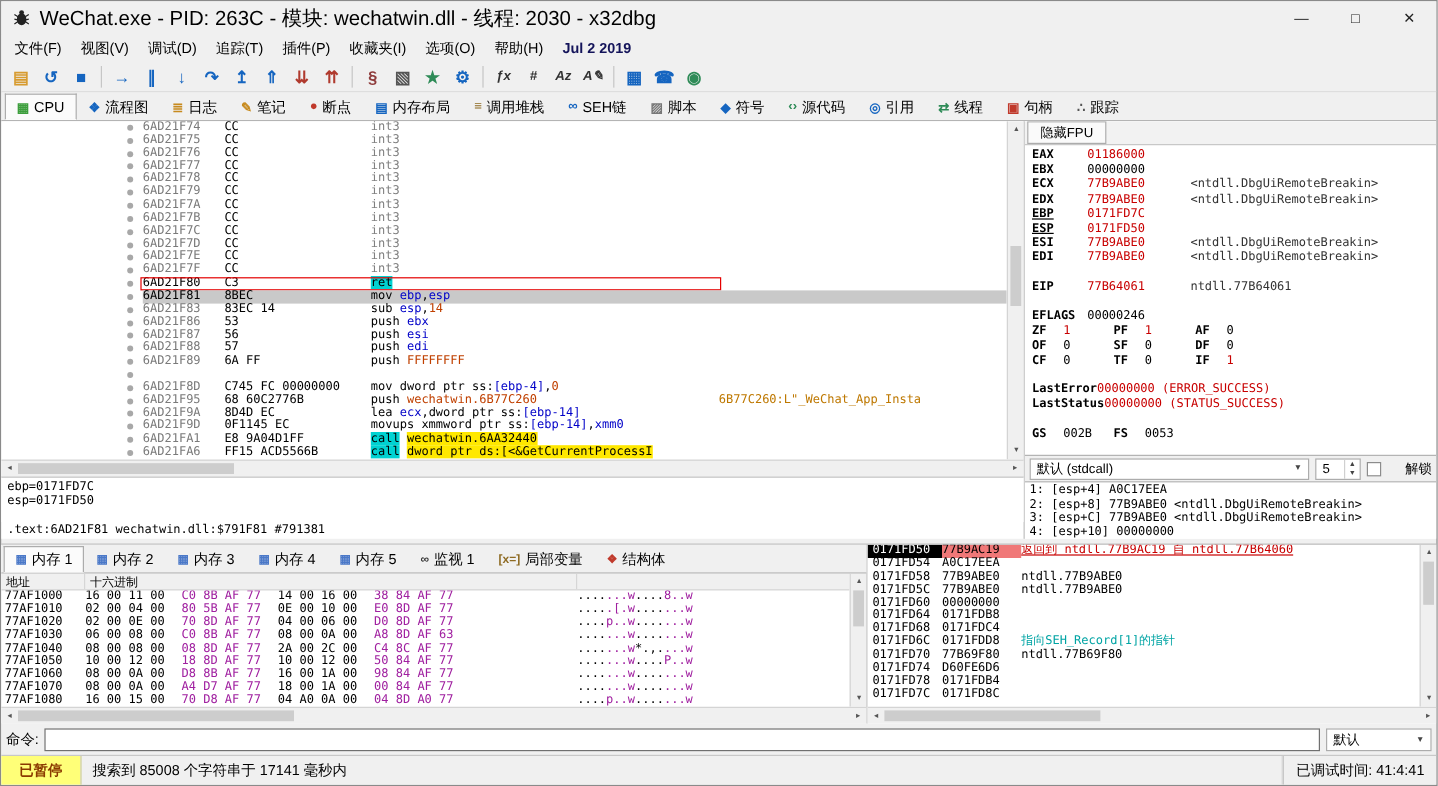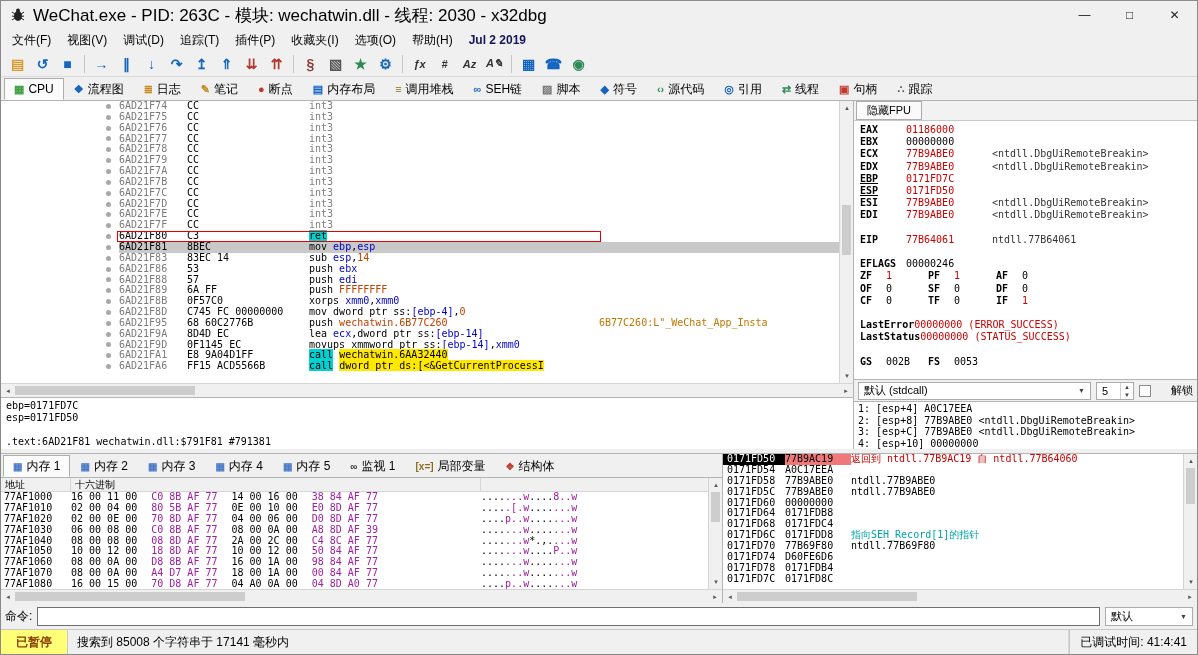--- a/index.html
+++ b/index.html
@@ -108,21 +108,21 @@
 
   .stack-pane{flex:1;display:flex;flex-direction:column;background:#FFF;overflow:hidden;}
   .stack-main{flex:1;display:flex;overflow:hidden;}
   .stack-rows{flex:1;font-family:"DejaVu Sans Mono",monospace;font-size:10px;overflow:hidden;}
   .stack-row{height:10.9px;line-height:10.9px;display:flex;white-space:pre;}
   .st-addr{width:62px;flex:none;padding-left:4px;}
   .st-addr.csp{background:#000;color:#FFF;}
   .st-val{width:66px;flex:none;}
   .st-val.ret{background:#F07878;}
   .st-com{flex:1;}
-  .st-com.redc{color:#C80000;}
+  .st-com.redc{color:#C80000;text-decoration:underline;}
   .st-com.teal{color:#00A4A4;}
 
   
   .cmdbar{position:absolute;top:602px;left:0;width:1196px;height:26px;background:#F0F0F0;display:flex;align-items:center;gap:5px;padding:0 4px;}
   .cmd-label{white-space:nowrap;}
   .cmd-input{flex:1;height:19px;border:1px solid #707070;background:#FFF;font-family:"DejaVu Sans Mono",monospace;font-size:11px;padding:0 3px;}
   .cmd-select{width:88px;height:19px;background:#FFF;border:1px solid #ACACAC;display:flex;align-items:center;justify-content:space-between;padding:0 5px;font-size:11px;flex:none;}
   .statusbar{position:absolute;top:628px;left:0;width:1196px;height:25px;background:#F0F0F0;border-top:1px solid #C8C8C8;display:flex;align-items:stretch;font-size:12px;}
   .status-state{background:#FFFF78;color:#8B3A00;font-weight:bold;display:flex;align-items:center;padding:0 15px;border-right:1px solid #C8C8C8;}
   .status-msg{display:flex;align-items:center;padding:0 9px;flex:1;border-right:1px solid #D8D8D8;}
@@ -262,23 +262,24 @@
           <div class="disasm-row"><div class="gutter"><span class="dot"></span></div><div class="d-body"><span class="d-addr">6AD21F7A</span><span class="d-bytes">CC</span><span class="d-ops"><span class="c-g">int3</span></span></div></div>
           <div class="disasm-row"><div class="gutter"><span class="dot"></span></div><div class="d-body"><span class="d-addr">6AD21F7B</span><span class="d-bytes">CC</span><span class="d-ops"><span class="c-g">int3</span></span></div></div>
           <div class="disasm-row"><div class="gutter"><span class="dot"></span></div><div class="d-body"><span class="d-addr">6AD21F7C</span><span class="d-bytes">CC</span><span class="d-ops"><span class="c-g">int3</span></span></div></div>
           <div class="disasm-row"><div class="gutter"><span class="dot"></span></div><div class="d-body"><span class="d-addr">6AD21F7D</span><span class="d-bytes">CC</span><span class="d-ops"><span class="c-g">int3</span></span></div></div>
           <div class="disasm-row"><div class="gutter"><span class="dot"></span></div><div class="d-body"><span class="d-addr">6AD21F7E</span><span class="d-bytes">CC</span><span class="d-ops"><span class="c-g">int3</span></span></div></div>
           <div class="disasm-row"><div class="gutter"><span class="dot"></span></div><div class="d-body"><span class="d-addr">6AD21F7F</span><span class="d-bytes">CC</span><span class="d-ops"><span class="c-g">int3</span></span></div></div>
           <div class="disasm-row"><div class="gutter"><span class="dot"></span></div><div class="d-body"><span class="d-addr black">6AD21F80</span><span class="d-bytes">C3</span><span class="d-ops"><span class="c-ret">ret</span></span><div class="redbox"></div></div></div>
           <div class="disasm-row"><div class="gutter"><span class="dot"></span></div><div class="d-body sel"><span class="d-addr black">6AD21F81</span><span class="d-bytes">8BEC</span><span class="d-ops"><span class="c-m">mov </span><span class="c-r">ebp</span><span class="c-m">,</span><span class="c-r">esp</span></span></div></div>
           <div class="disasm-row"><div class="gutter"><span class="dot"></span></div><div class="d-body"><span class="d-addr">6AD21F83</span><span class="d-bytes">83EC 14</span><span class="d-ops"><span class="c-m">sub </span><span class="c-r">esp</span><span class="c-m">,</span><span class="c-i">14</span></span></div></div>
           <div class="disasm-row"><div class="gutter"><span class="dot"></span></div><div class="d-body"><span class="d-addr">6AD21F86</span><span class="d-bytes">53</span><span class="d-ops"><span class="c-m">push </span><span class="c-r">ebx</span></span></div></div>
+          <div class="disasm-row"><div class="gutter"><span class="dot"></span></div><div class="d-body"><span class="d-addr">6AD21F87</span><span class="d-bytes">56</span><span class="d-ops"><span class="c-m">push </span><span class="c-r">esi</span></span></div></div>
           <div class="disasm-row"><div class="gutter"><span class="dot"></span></div><div class="d-body"><span class="d-addr">6AD21F88</span><span class="d-bytes">57</span><span class="d-ops"><span class="c-m">push </span><span class="c-r">edi</span></span></div></div>
           <div class="disasm-row"><div class="gutter"><span class="dot"></span></div><div class="d-body"><span class="d-addr">6AD21F89</span><span class="d-bytes">6A FF</span><span class="d-ops"><span class="c-m">push </span><span class="c-i">FFFFFFFF</span></span></div></div>
-          <div class="disasm-row"><div class="gutter"><span class="dot"></span></div><div class="d-body"><span class="d-addr">6AD21F8B</span><span class="d-bytes">0F57C0</span><span class="d-ops"><span class="c-m">xorps </span><span class="c-r">xmm0</span><span class="c-m">,</span><span class="c-r">xmm0</span></span></div></div>
+          <div class="disasm-row"><div class="gutter"><span class="dot"></span></div></div>
           <div class="disasm-row"><div class="gutter"><span class="dot"></span></div><div class="d-body"><span class="d-addr">6AD21F8D</span><span class="d-bytes">C745 FC 00000000</span><span class="d-ops"><span class="c-m">mov </span><span class="c-m">dword ptr ss:</span><span class="c-b">[ebp-4]</span><span class="c-m">,</span><span class="c-i">0</span></span></div></div>
           <div class="disasm-row"><div class="gutter"><span class="dot"></span></div><div class="d-body"><span class="d-addr">6AD21F95</span><span class="d-bytes">68 60C2776B</span><span class="d-ops"><span class="c-m">push </span><span class="c-i">wechatwin.6B77C260</span></span><span class="d-comment">6B77C260:L"_WeChat_App_Insta</span></div></div>
           <div class="disasm-row"><div class="gutter"><span class="dot"></span></div><div class="d-body"><span class="d-addr">6AD21F9A</span><span class="d-bytes">8D4D EC</span><span class="d-ops"><span class="c-m">lea </span><span class="c-r">ecx</span><span class="c-m">,</span><span class="c-m">dword ptr ss:</span><span class="c-b">[ebp-14]</span></span></div></div>
           <div class="disasm-row"><div class="gutter"><span class="dot"></span></div><div class="d-body"><span class="d-addr">6AD21F9D</span><span class="d-bytes">0F1145 EC</span><span class="d-ops"><span class="c-m">movups </span><span class="c-m">xmmword ptr ss:</span><span class="c-b">[ebp-14]</span><span class="c-m">,</span><span class="c-r">xmm0</span></span></div></div>
           <div class="disasm-row"><div class="gutter"><span class="dot"></span></div><div class="d-body"><span class="d-addr">6AD21FA1</span><span class="d-bytes">E8 9A04D1FF</span><span class="d-ops"><span class="c-call">call</span><span class="c-m"> </span><span class="c-tgt">wechatwin.6AA32440</span></span></div></div>
           <div class="disasm-row"><div class="gutter"><span class="dot"></span></div><div class="d-body"><span class="d-addr">6AD21FA6</span><span class="d-bytes">FF15 ACD5566B</span><span class="d-ops"><span class="c-call">call</span><span class="c-m"> </span><span class="c-tgt">dword ptr ds:[&lt;&amp;GetCurrentProcessI</span></span></div></div>
         </div>
       <div class="sb sb-v">
         <div class="arr up">▴</div>
         <div class="thumb" style="top:104px;height:50px"></div>
@@ -390,21 +391,21 @@
       <div class="dump-content">
         <div class="dump-header">
           <div class="dh dh-addr">地址</div>
           <div class="dh dh-hex">十六进制</div>
           <div class="dh dh-ascii">ASCII</div>
         </div>
         <div class="dump-rows">
             <div class="dump-row"><span class="du-addr">77AF1000</span><span class="du-hex"><span class="du-g">16 00 11 00</span><span class="du-g ptr">C0 8B AF 77</span><span class="du-g">14 00 16 00</span><span class="du-g ptr">38 84 AF 77</span></span><span class="du-ascii"><span>....</span><span class="ptr">...w</span><span>....</span><span class="ptr">8..w</span></span></div>
             <div class="dump-row"><span class="du-addr">77AF1010</span><span class="du-hex"><span class="du-g">02 00 04 00</span><span class="du-g ptr">80 5B AF 77</span><span class="du-g">0E 00 10 00</span><span class="du-g ptr">E0 8D AF 77</span></span><span class="du-ascii"><span>....</span><span class="ptr">.[.w</span><span>....</span><span class="ptr">...w</span></span></div>
             <div class="dump-row"><span class="du-addr">77AF1020</span><span class="du-hex"><span class="du-g">02 00 0E 00</span><span class="du-g ptr">70 8D AF 77</span><span class="du-g">04 00 06 00</span><span class="du-g ptr">D0 8D AF 77</span></span><span class="du-ascii"><span>....</span><span class="ptr">p..w</span><span>....</span><span class="ptr">...w</span></span></div>
-            <div class="dump-row"><span class="du-addr">77AF1030</span><span class="du-hex"><span class="du-g">06 00 08 00</span><span class="du-g ptr">C0 8B AF 77</span><span class="du-g">08 00 0A 00</span><span class="du-g ptr">A8 8D AF 39</span></span><span class="du-ascii"><span>....</span><span class="ptr">...w</span><span>....</span><span class="ptr">...w</span></span></div>
+            <div class="dump-row"><span class="du-addr">77AF1030</span><span class="du-hex"><span class="du-g">06 00 08 00</span><span class="du-g ptr">C0 8B AF 77</span><span class="du-g">08 00 0A 00</span><span class="du-g ptr">A8 8D AF 63</span></span><span class="du-ascii"><span>....</span><span class="ptr">...w</span><span>....</span><span class="ptr">...w</span></span></div>
             <div class="dump-row"><span class="du-addr">77AF1040</span><span class="du-hex"><span class="du-g">08 00 08 00</span><span class="du-g ptr">08 8D AF 77</span><span class="du-g">2A 00 2C 00</span><span class="du-g ptr">C4 8C AF 77</span></span><span class="du-ascii"><span>....</span><span class="ptr">...w</span><span>*.,.</span><span class="ptr">...w</span></span></div>
             <div class="dump-row"><span class="du-addr">77AF1050</span><span class="du-hex"><span class="du-g">10 00 12 00</span><span class="du-g ptr">18 8D AF 77</span><span class="du-g">10 00 12 00</span><span class="du-g ptr">50 84 AF 77</span></span><span class="du-ascii"><span>....</span><span class="ptr">...w</span><span>....</span><span class="ptr">P..w</span></span></div>
             <div class="dump-row"><span class="du-addr">77AF1060</span><span class="du-hex"><span class="du-g">08 00 0A 00</span><span class="du-g ptr">D8 8B AF 77</span><span class="du-g">16 00 1A 00</span><span class="du-g ptr">98 84 AF 77</span></span><span class="du-ascii"><span>....</span><span class="ptr">...w</span><span>....</span><span class="ptr">...w</span></span></div>
             <div class="dump-row"><span class="du-addr">77AF1070</span><span class="du-hex"><span class="du-g">08 00 0A 00</span><span class="du-g ptr">A4 D7 AF 77</span><span class="du-g">18 00 1A 00</span><span class="du-g ptr">00 84 AF 77</span></span><span class="du-ascii"><span>....</span><span class="ptr">...w</span><span>....</span><span class="ptr">...w</span></span></div>
             <div class="dump-row"><span class="du-addr">77AF1080</span><span class="du-hex"><span class="du-g">16 00 15 00</span><span class="du-g ptr">70 D8 AF 77</span><span class="du-g">04 A0 0A 00</span><span class="du-g ptr">04 8D A0 77</span></span><span class="du-ascii"><span>....</span><span class="ptr">p..w</span><span>....</span><span class="ptr">...w</span></span></div>
           </div>
       </div>
       <div class="sb sb-v">
         <div class="arr up">▴</div>
         <div class="thumb" style="top:14px;height:30px"></div>

